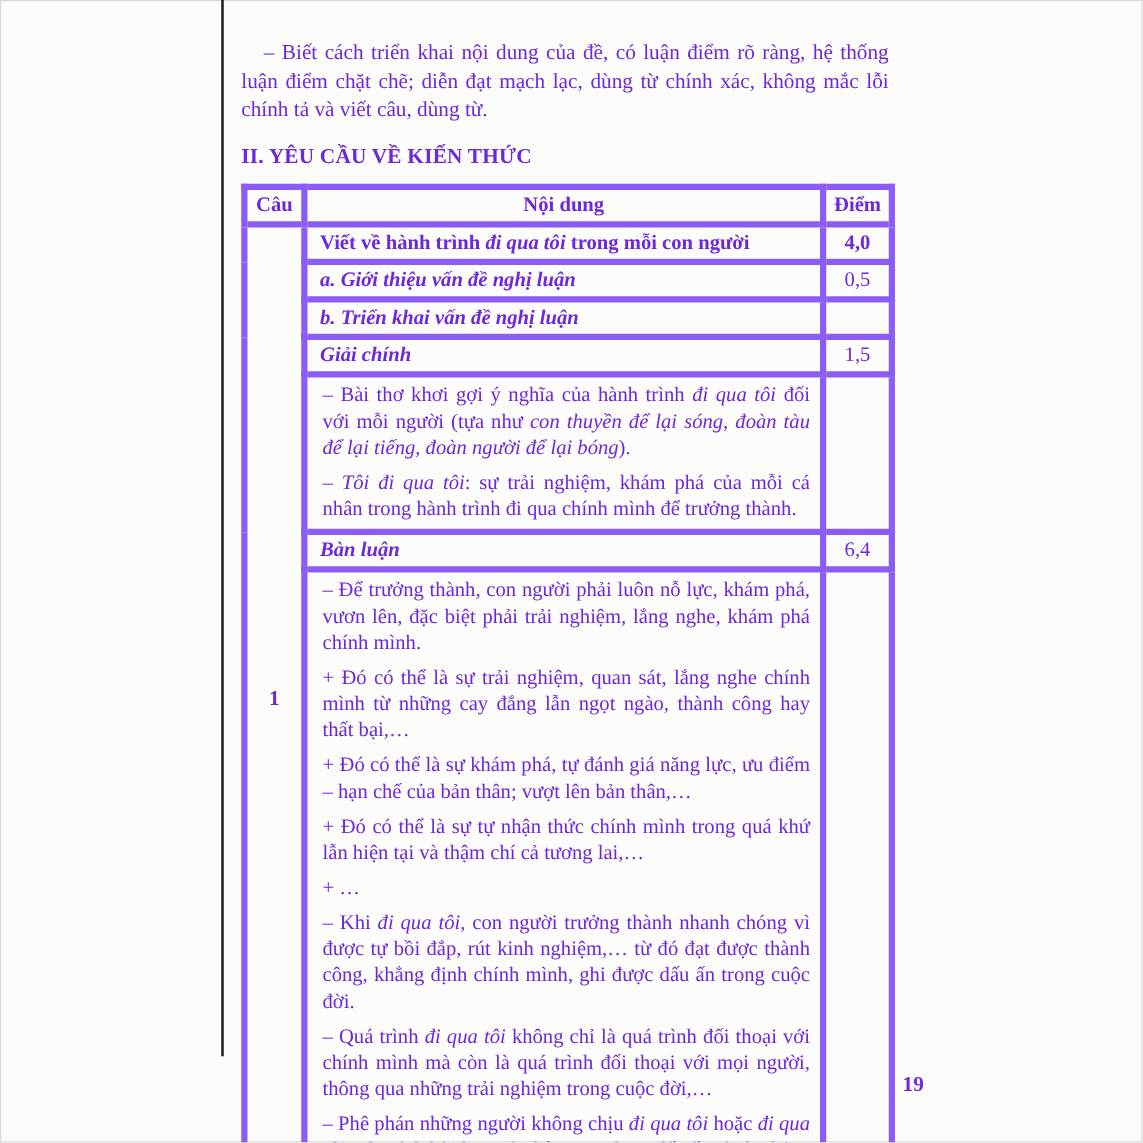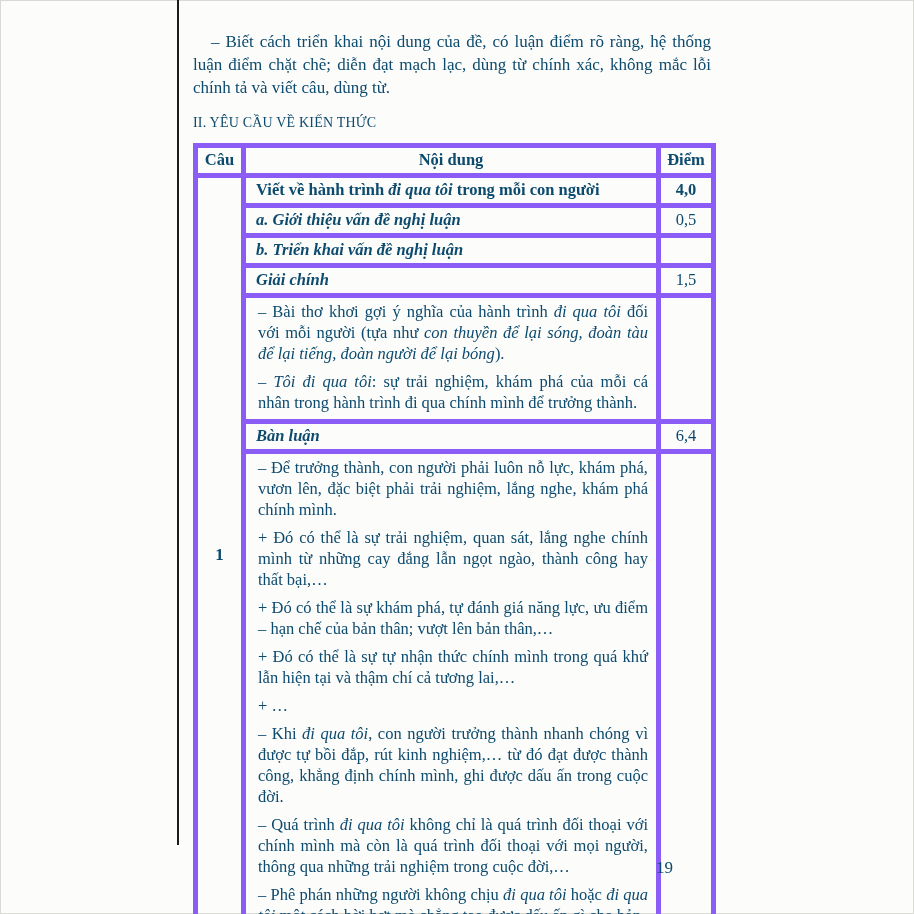--- a/index.html
+++ b/index.html
@@ -9,21 +9,21 @@
   }
   .scan-page {
     position: relative;
     width: 914px;
     height: 914px;
     margin: 0 auto;
     background: #fcfcfa;
     box-shadow: inset 0 0 0 1px #d9d9d6;
     overflow: hidden;
     font-family: "Liberation Serif", "DejaVu Serif", serif;
-    color: #0c4a6e;
+    color: #6d28d9;
   }
   .gutter-line {
     position: absolute;
     left: 177px;
     top: 0;
     width: 2px;
     height: 845px;
     background: #1c1c1c;
   }
   .content {
@@ -34,22 +34,22 @@
   }
   .intro {
     margin: 0 0 16px 0;
     font-size: 17px;
     line-height: 23px;
     text-align: justify;
     text-indent: 18px;
   }
   .section-heading {
     margin: 0 0 12px 0;
-    font-size: 14px;
-    font-weight: normal;
+    font-size: 17px;
+    font-weight: bold;
     letter-spacing: 0.2px;
   }
   table.rubric {
     width: 518px;
     border-collapse: collapse;
     font-size: 16.5px;
     table-layout: fixed;
   }
   table.rubric, table.rubric td, table.rubric th {
     border: 5px solid #8b5cf6;
@@ -80,24 +80,24 @@
   .bi { font-weight: bold; font-style: italic; margin-left: 18px; }
   td.content-cell { padding: 3px 8px 4px 12px; }
   td.content-cell p {
     margin: 0 0 7px 0;
     line-height: 21px;
     text-align: justify;
   }
   td.content-cell p:last-child { margin-bottom: 2px; }
   .page-number {
     position: absolute;
-    left: 656px;
+    left: 722px;
     top: 858px;
     font-size: 17px;
-    font-weight: normal;
+    font-weight: bold;
     text-align: right;
   }
 </style>
 </head>
 <body>
 
 <div class="scan-page">
   <div class="gutter-line"></div>
 
   <div class="content">

